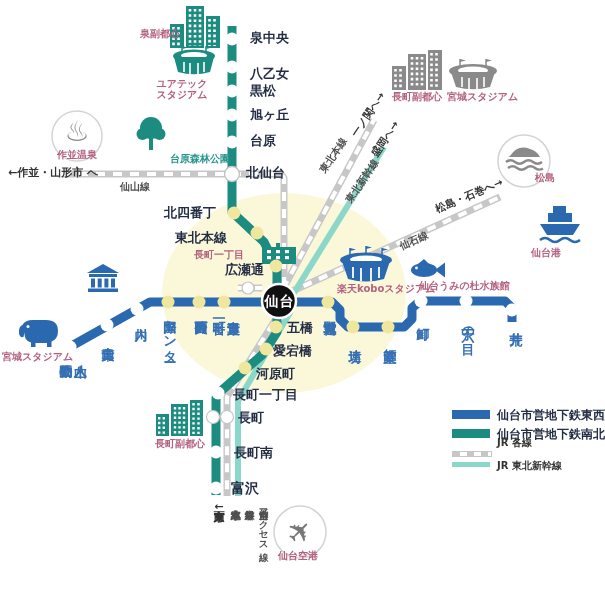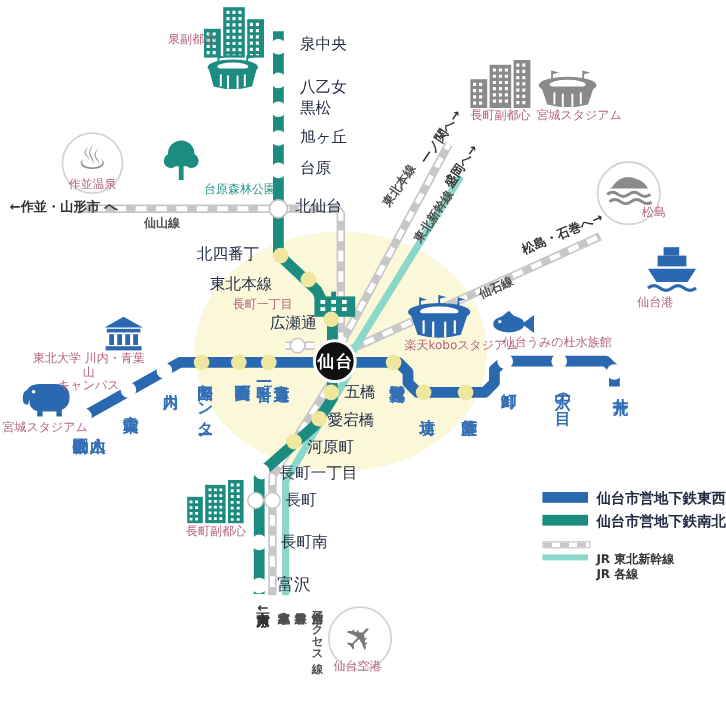--- a/index.html
+++ b/index.html
@@ -1,24 +1,24 @@
 <!DOCTYPE html>
 <html><head>
 <meta charset="utf-8">
 <style>
   html,body{margin:0;padding:0;background:#fff;}
   #map{position:relative;width:605px;height:589px;background:#fff;overflow:hidden;
        font-family:"DejaVu Sans","Liberation Sans",sans-serif;}
   #rail{position:absolute;left:0;top:0;}
   .lbl{position:absolute;white-space:nowrap;line-height:1.12;}
-  .nb{font-size:13px;font-weight:normal;color:#232d44;}
+  .nb{font-size:13px;font-weight:bold;color:#232d44;}
   .tz{font-size:13px;font-weight:bold;color:#3570b5;}
   .v{writing-mode:vertical-rl;}
   .pre{white-space:pre-line;}
-  .lm{font-size:10px;font-weight:normal;color:#b4617f;}
+  .lm{font-size:10px;font-weight:bold;color:#b4617f;}
   .tealtxt{color:#27958a;}
   .jr{font-size:10px;font-weight:bold;color:#4f4f4f;}
   .dir{font-size:10.5px;font-weight:bold;color:#333;}
   .rot{transform-origin:0 50%;}
   .hub-label{position:absolute;left:261px;top:293px;width:37px;text-align:center;
              color:#fff;font-size:14px;font-weight:bold;letter-spacing:1px;}
   .legend-bar{position:absolute;width:38px;}
   .legend-big{font-size:12px;font-weight:bold;color:#232d44;position:absolute;white-space:nowrap;}
   .legend-sm{font-size:10px;font-weight:bold;color:#333;position:absolute;white-space:nowrap;}
   .ctr{text-align:center;}
@@ -307,39 +307,39 @@
 <div class="lbl jr v" style="left:244px;top:502px">常磐線</div>
 <div class="lbl jr v" style="left:258px;top:502px;font-size:9.5px">仙台空港アクセス線</div>
 
 <div class="lbl dir" style="left:8px;top:167px;font-size:11px">←作並・山形市 へ</div>
 <div class="lbl dir rot" style="left:354px;top:130px;transform:rotate(-56deg)">一ノ関へ→</div>
 <div class="lbl dir rot" style="left:374px;top:150px;transform:rotate(-56deg)">盛岡へ→</div>
 <div class="lbl dir rot" style="left:436px;top:204px;transform:rotate(-23deg)">松島・石巻へ→</div>
 <div class="lbl dir v" style="left:212px;top:502px;font-size:11px">東京方面↓</div>
 
 <div class="lbl lm" style="left:140px;top:28px">泉副都心</div>
+<div class="lbl lm pre ctr" style="left:146px;top:78px;width:72px">ユアテック
+スタジアム</div>
 <div class="lbl lm tealtxt" style="left:170px;top:153px">台原森林公園</div>
 <div class="lbl lm" style="left:57px;top:149px">作並温泉</div>
 <div class="lbl lm" style="left:392px;top:91px">長町副都心</div>
 <div class="lbl lm" style="left:447px;top:91px">宮城スタジアム</div>
 <div class="lbl lm" style="left:535px;top:172px">松島</div>
 <div class="lbl lm" style="left:531px;top:247px">仙台港</div>
 <div class="lbl lm" style="left:419px;top:280px">仙台うみの杜水族館</div>
 <div class="lbl lm" style="left:337px;top:283px">楽天koboスタジアム</div>
 <div class="lbl lm" style="left:194px;top:249px">長町一丁目</div>
-<div class="lbl lm pre ctr" style="left:26px;top:294px;width:96px">東北大学 川内・青葉山
-キャンパス</div>
 <div class="lbl lm" style="left:2px;top:351px">宮城スタジアム</div>
 <div class="lbl lm" style="left:155px;top:438px">長町副都心</div>
 <div class="lbl lm" style="left:278px;top:550px">仙台空港</div>
 
 <div>
   <div class="legend-bar" style="left:452px;top:410px;height:9px;background:#2a69b0"></div>
   <div class="legend-big" style="left:497px;top:407px">仙台市営地下鉄東西線</div>
   <div class="legend-bar" style="left:452px;top:429px;height:9px;background:#1d8c80"></div>
   <div class="legend-big" style="left:497px;top:426px">仙台市営地下鉄南北線</div>
   <div class="legend-bar" style="left:452px;top:451px;height:4px;border:1px solid #c7c7c7;background:repeating-linear-gradient(90deg,#c7c7c7 0 7px,#fff 7px 14px)"></div>
-  <div class="legend-sm" style="left:497px;top:472px">JR 各線</div>
+  <div class="legend-sm" style="left:497px;top:436px">JR 各線</div>
   <div class="legend-bar" style="left:452px;top:462px;height:5px;background:#8bd7c9"></div>
   <div class="legend-sm" style="left:497px;top:459px">JR 東北新幹線</div>
 </div>
 
 </div>
 
 </body></html>

